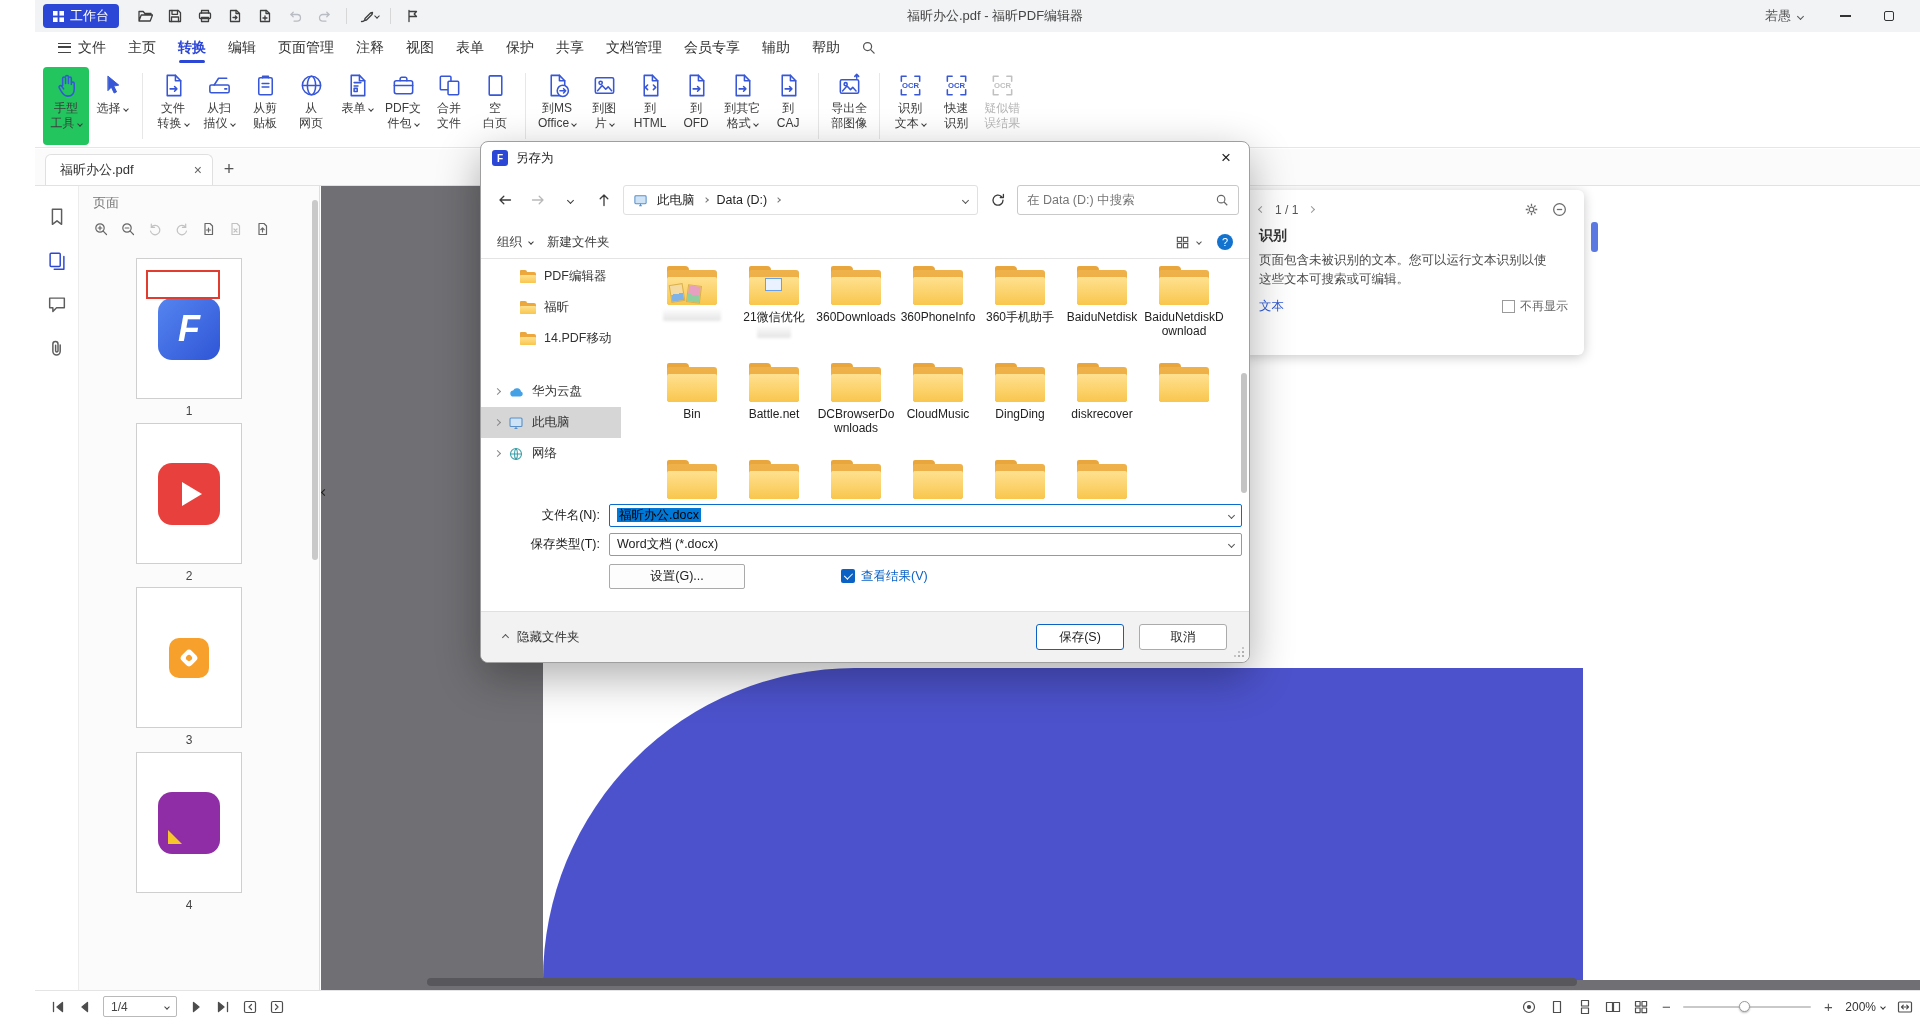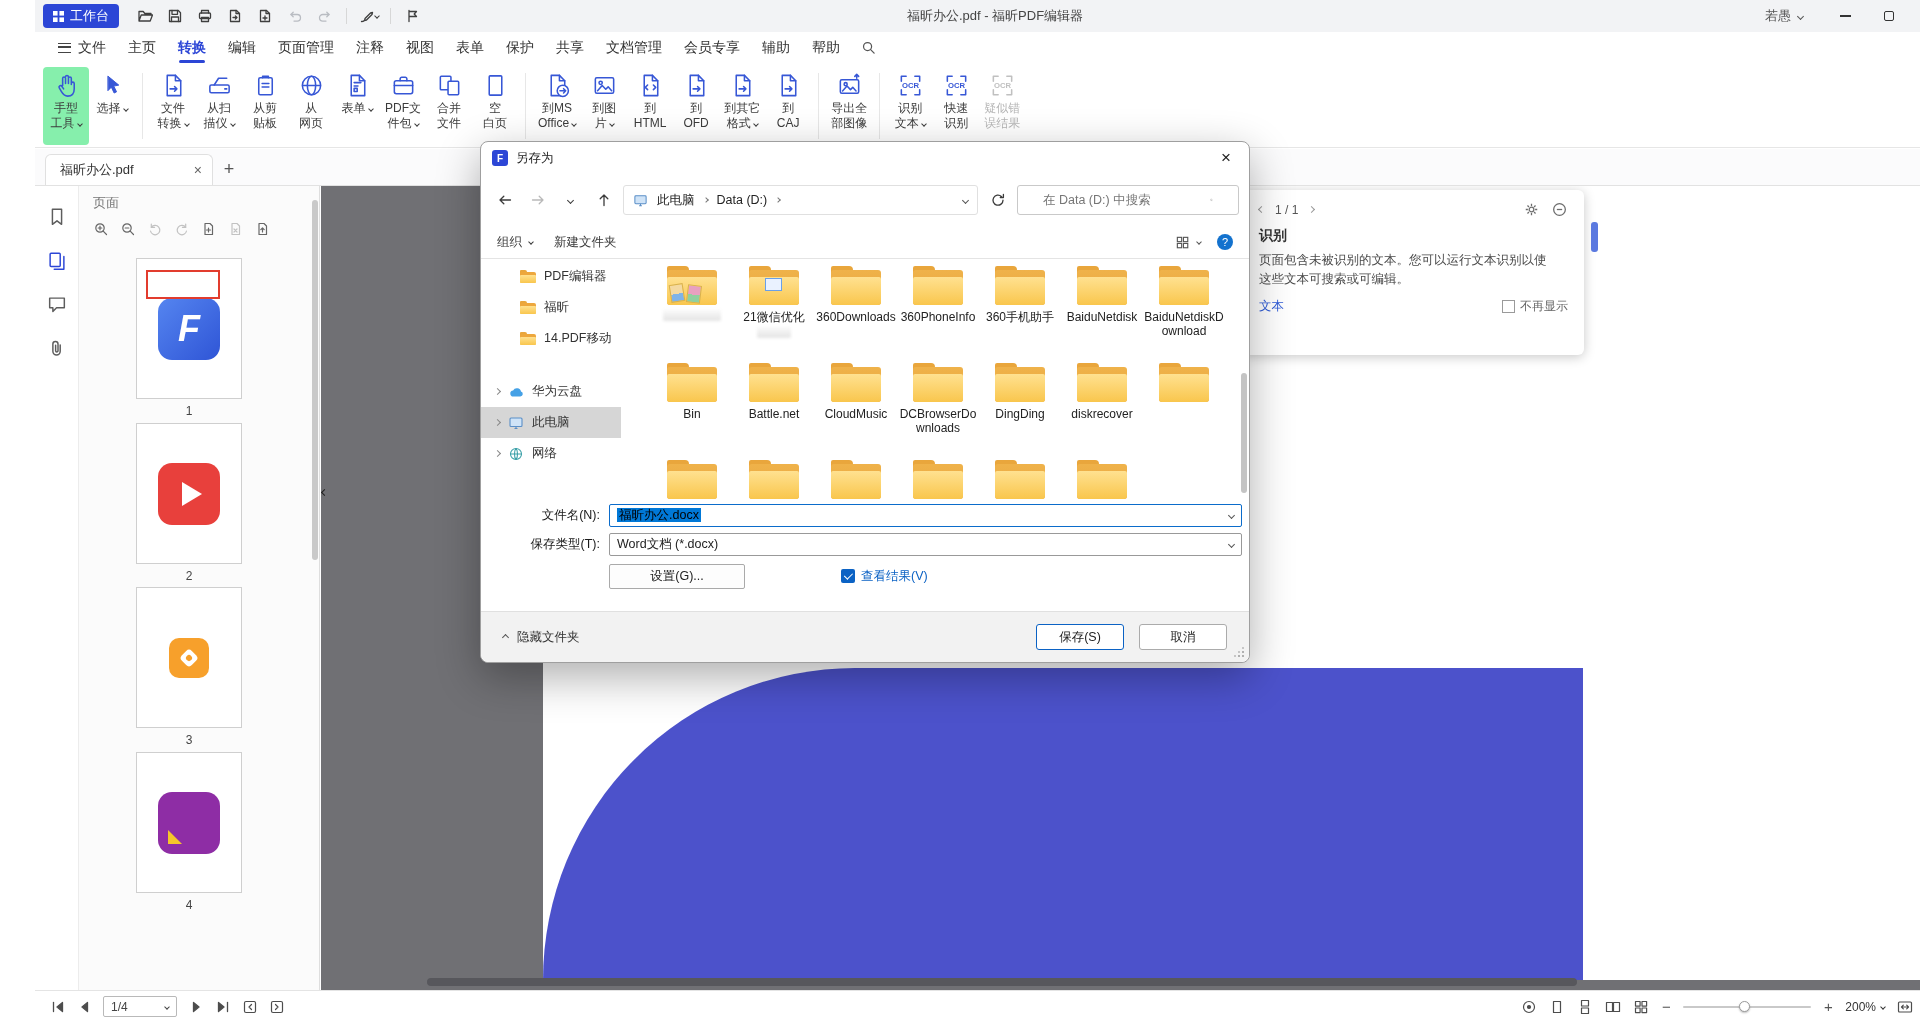--- a/index.html
+++ b/index.html
@@ -43,21 +43,21 @@
   .burger{display:inline-block;width:13px;height:10px;border-top:1.6px solid #444;border-bottom:1.6px solid #444;position:relative;}
   .burger::after{content:"";position:absolute;left:0;right:0;top:2.8px;height:1.6px;background:#444;}
   .msearch{margin-left:2px;color:#555;padding:0 8px}
   .msearch svg{width:15px;height:15px}
 
   
   .ribbon{position:abs;position:absolute;top:63px;left:0;right:0;height:85px;background:#fff;border-bottom:1px solid #e6e6e6;display:flex;align-items:stretch;padding:4px 0 2px 8px;}
   .rgroup{display:flex;}
   .rdiv{width:1px;background:#e7e7e7;margin:6px 7px;}
   .ritem{min-width:46px;padding:3px 5px 0;display:flex;flex-direction:column;align-items:center;border-radius:4px;color:#3c3c3c;}
-  .ritem.selected{background:#86efac;}
+  .ritem.selected{background:#22c55e;}
   .ritem.disabled{color:#b6b6b6;}
   .ricon{height:31px;display:flex;align-items:center;color:var(--ric);}
   .ritem.disabled .ricon{color:#c0c0c0;}
   .ricon svg{width:27px;height:27px}
   .rl{font-size:12px;line-height:15px;display:flex;align-items:center;gap:3px;white-space:nowrap;}
 
   
   .tabstrip{position:absolute;top:149px;left:0;right:0;height:37px;background:#fbfbfc;border-bottom:1px solid #e2e2e2;display:flex;align-items:flex-end;}
   .doc-tab{margin-left:10px;height:31px;width:168px;display:flex;align-items:center;justify-content:space-between;padding:0 10px 0 14px;background:#fff;border:1px solid #e0e0e0;border-bottom:none;border-radius:6px 6px 0 0;font-size:13px;color:#333;}
   .tab-close{color:#666;}
@@ -138,25 +138,25 @@
   .dlg-close::after{content:"×";font-size:17px}
   .dlg-nav{height:52px;display:flex;align-items:center;gap:6px;padding:0 10px;}
   .nav-ico{width:27px;height:27px;display:flex;align-items:center;justify-content:center;color:#3b3b3b;border-radius:3px;}
   .nav-ico svg{width:16px;height:16px}
   .nav-ico.dim{color:#b9b9b9}
   .breadcrumb{flex:1;height:30px;border:1px solid #e0e0e0;border-radius:3px;display:flex;align-items:center;padding:0 9px;gap:9px;}
   .bc-ico{color:#5b8fc7}
   .bc-ico svg{width:15px;height:15px}
   .bc-chev{color:#777}
   .bc-caret{margin-left:auto;color:#555}
-  .searchbox{width:222px;height:30px;border:1px solid #c9c9c9;border-radius:3px;display:flex;align-items:center;padding:0 25px;gap:6px;background:#fff;}
+  .searchbox{width:222px;height:30px;border:1px solid #c9c9c9;border-radius:3px;display:flex;align-items:center;padding:0 9px;gap:6px;background:#fff;}
   .searchbox input{border:0;outline:0;flex:1;font-size:12.5px;color:#333;background:transparent;font-family:inherit;}
   .searchbox input::placeholder{color:#767676}
   .searchbox svg{width:14px;height:14px;color:#666}
-  .dlg-tools{height:33px;display:flex;align-items:center;padding:0 16px;gap:21px;border-bottom:1px solid #e4e4e4;color:#3a3a3a;}
+  .dlg-tools{height:33px;display:flex;align-items:center;padding:0 16px;gap:14px;border-bottom:1px solid #e4e4e4;color:#3a3a3a;}
   .tool-item{display:flex;align-items:center;gap:7px;}
   .tool-right{margin-left:auto;display:flex;gap:16px;align-items:center;color:#555;}
   .tool-right svg{width:15px;height:15px}
   .help{width:16px;height:16px;border-radius:50%;background:#1372ce;color:#fff;font-size:11px;display:flex;align-items:center;justify-content:center;}
   .help::after{content:"?"}
   .dlg-body{position:relative;height:242px;display:flex;overflow:hidden;}
   .tree{width:140px;padding-top:2px;overflow:hidden;flex:none;}
   .trow{height:31px;display:flex;align-items:center;gap:8px;padding-left:14px;color:#333;}
   .trow.pinned{padding-left:26px;}
   .trow.selected{background:#d6d6d6;}
@@ -1256,29 +1256,29 @@
                 <div class="fb-front"></div>
               </div>
               <div class="fname">Battle.net</div>
             </div>
             <div class="fitem">
               <div class="folderbig">
                 <div class="fb-tab"></div>
                 <div class="fb-back"></div>
                 <div class="fb-front"></div>
               </div>
+              <div class="fname">DCBrowserDownloads</div>
+            </div>
+            <div class="fitem">
+              <div class="folderbig">
+                <div class="fb-tab"></div>
+                <div class="fb-back"></div>
+                <div class="fb-front"></div>
+              </div>
               <div class="fname">CloudMusic</div>
-            </div>
-            <div class="fitem">
-              <div class="folderbig">
-                <div class="fb-tab"></div>
-                <div class="fb-back"></div>
-                <div class="fb-front"></div>
-              </div>
-              <div class="fname">DCBrowserDownloads</div>
             </div>
             <div class="fitem">
               <div class="folderbig">
                 <div class="fb-tab"></div>
                 <div class="fb-back"></div>
                 <div class="fb-front"></div>
               </div>
               <div class="fname">DingDing</div>
             </div>
             <div class="fitem">

